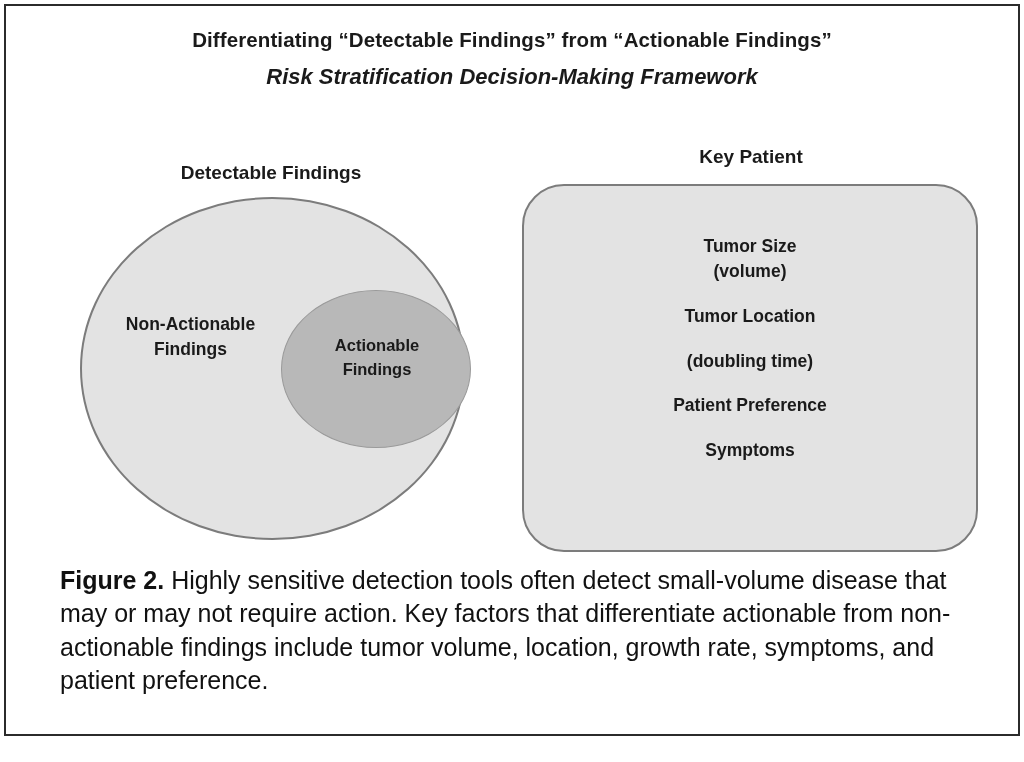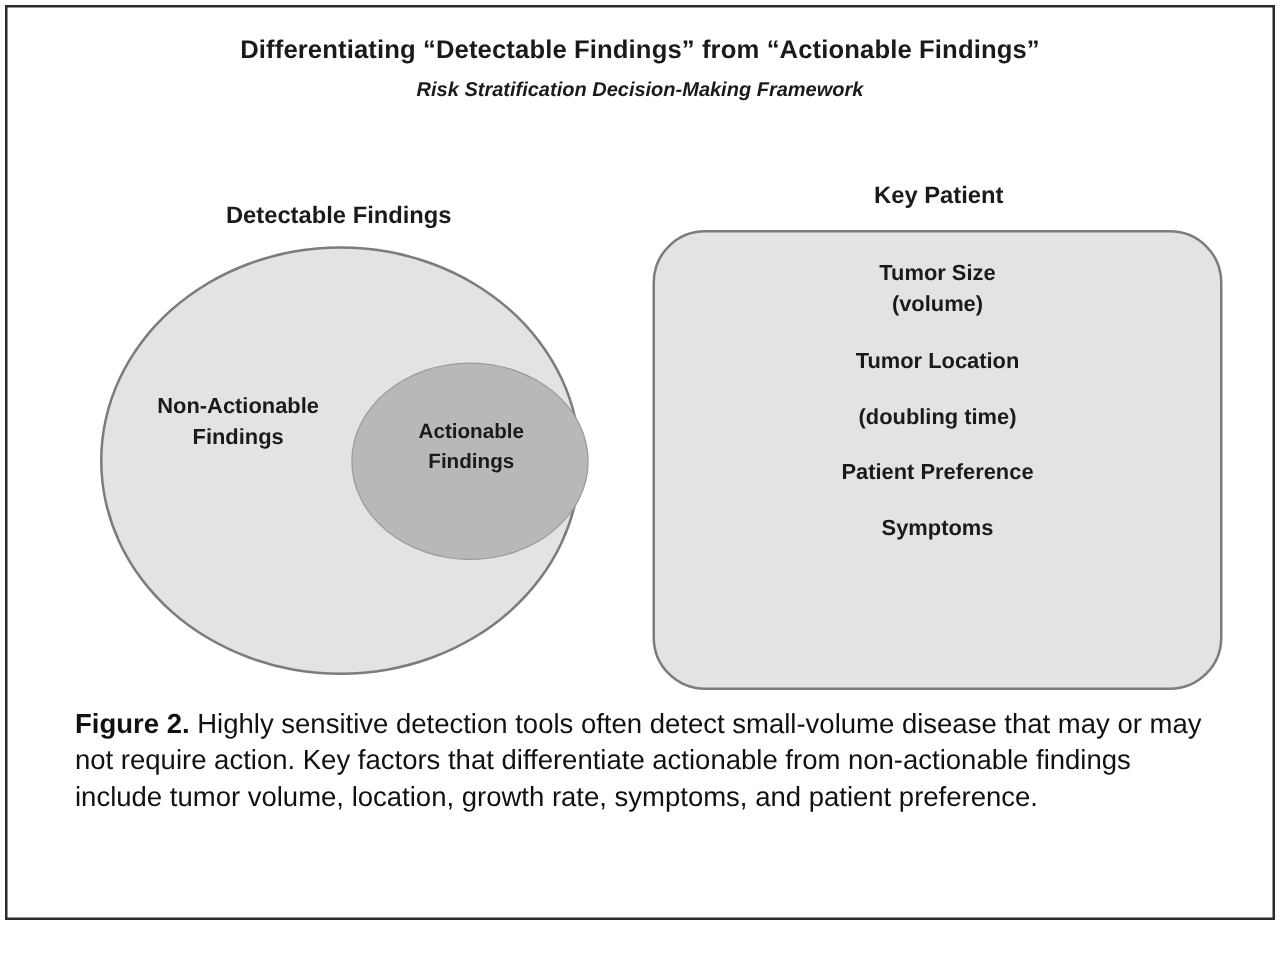--- a/index.html
+++ b/index.html
@@ -36,21 +36,21 @@
     font-size: 20.5px;
     font-weight: bold;
     letter-spacing: 0.1px;
   }
   .title-sub {
     position: absolute;
     left: 0;
     top: 58px;
     width: 100%;
     text-align: center;
-    font-size: 16px;
+    font-size: 22px;
     font-weight: bold;
     font-style: italic;
   }
 
   
   .heading {
     position: absolute;
     font-size: 19px;
     font-weight: bold;
     text-align: center;
@@ -100,39 +100,39 @@
   
   .factors-box {
     position: absolute;
     left: 516px;
     top: 178px;
     width: 456px;
     height: 368px;
     background: #e3e3e3;
     border: 2px solid #7c7c7c;
     border-radius: 42px;
-    padding-top: 4px;
+    padding-top: 32px;
   }
   .factor {
     text-align: center;
     font-size: 17.5px;
     font-weight: bold;
     line-height: 1.42;
     margin-top: 20px;
   }
   .factor:first-child { margin-top: 16px; }
   .factor .sub { display: block; }
 
   
   .caption {
     position: absolute;
     left: 54px;
     top: 558px;
     width: 920px;
-    font-size: 22px;
+    font-size: 25px;
     line-height: 1.33;
     color: #111111;
     text-align: left;
   }
   .caption b { font-weight: bold; }
 </style>
 </head>
 <body>
 
 <div class="figure-frame">

